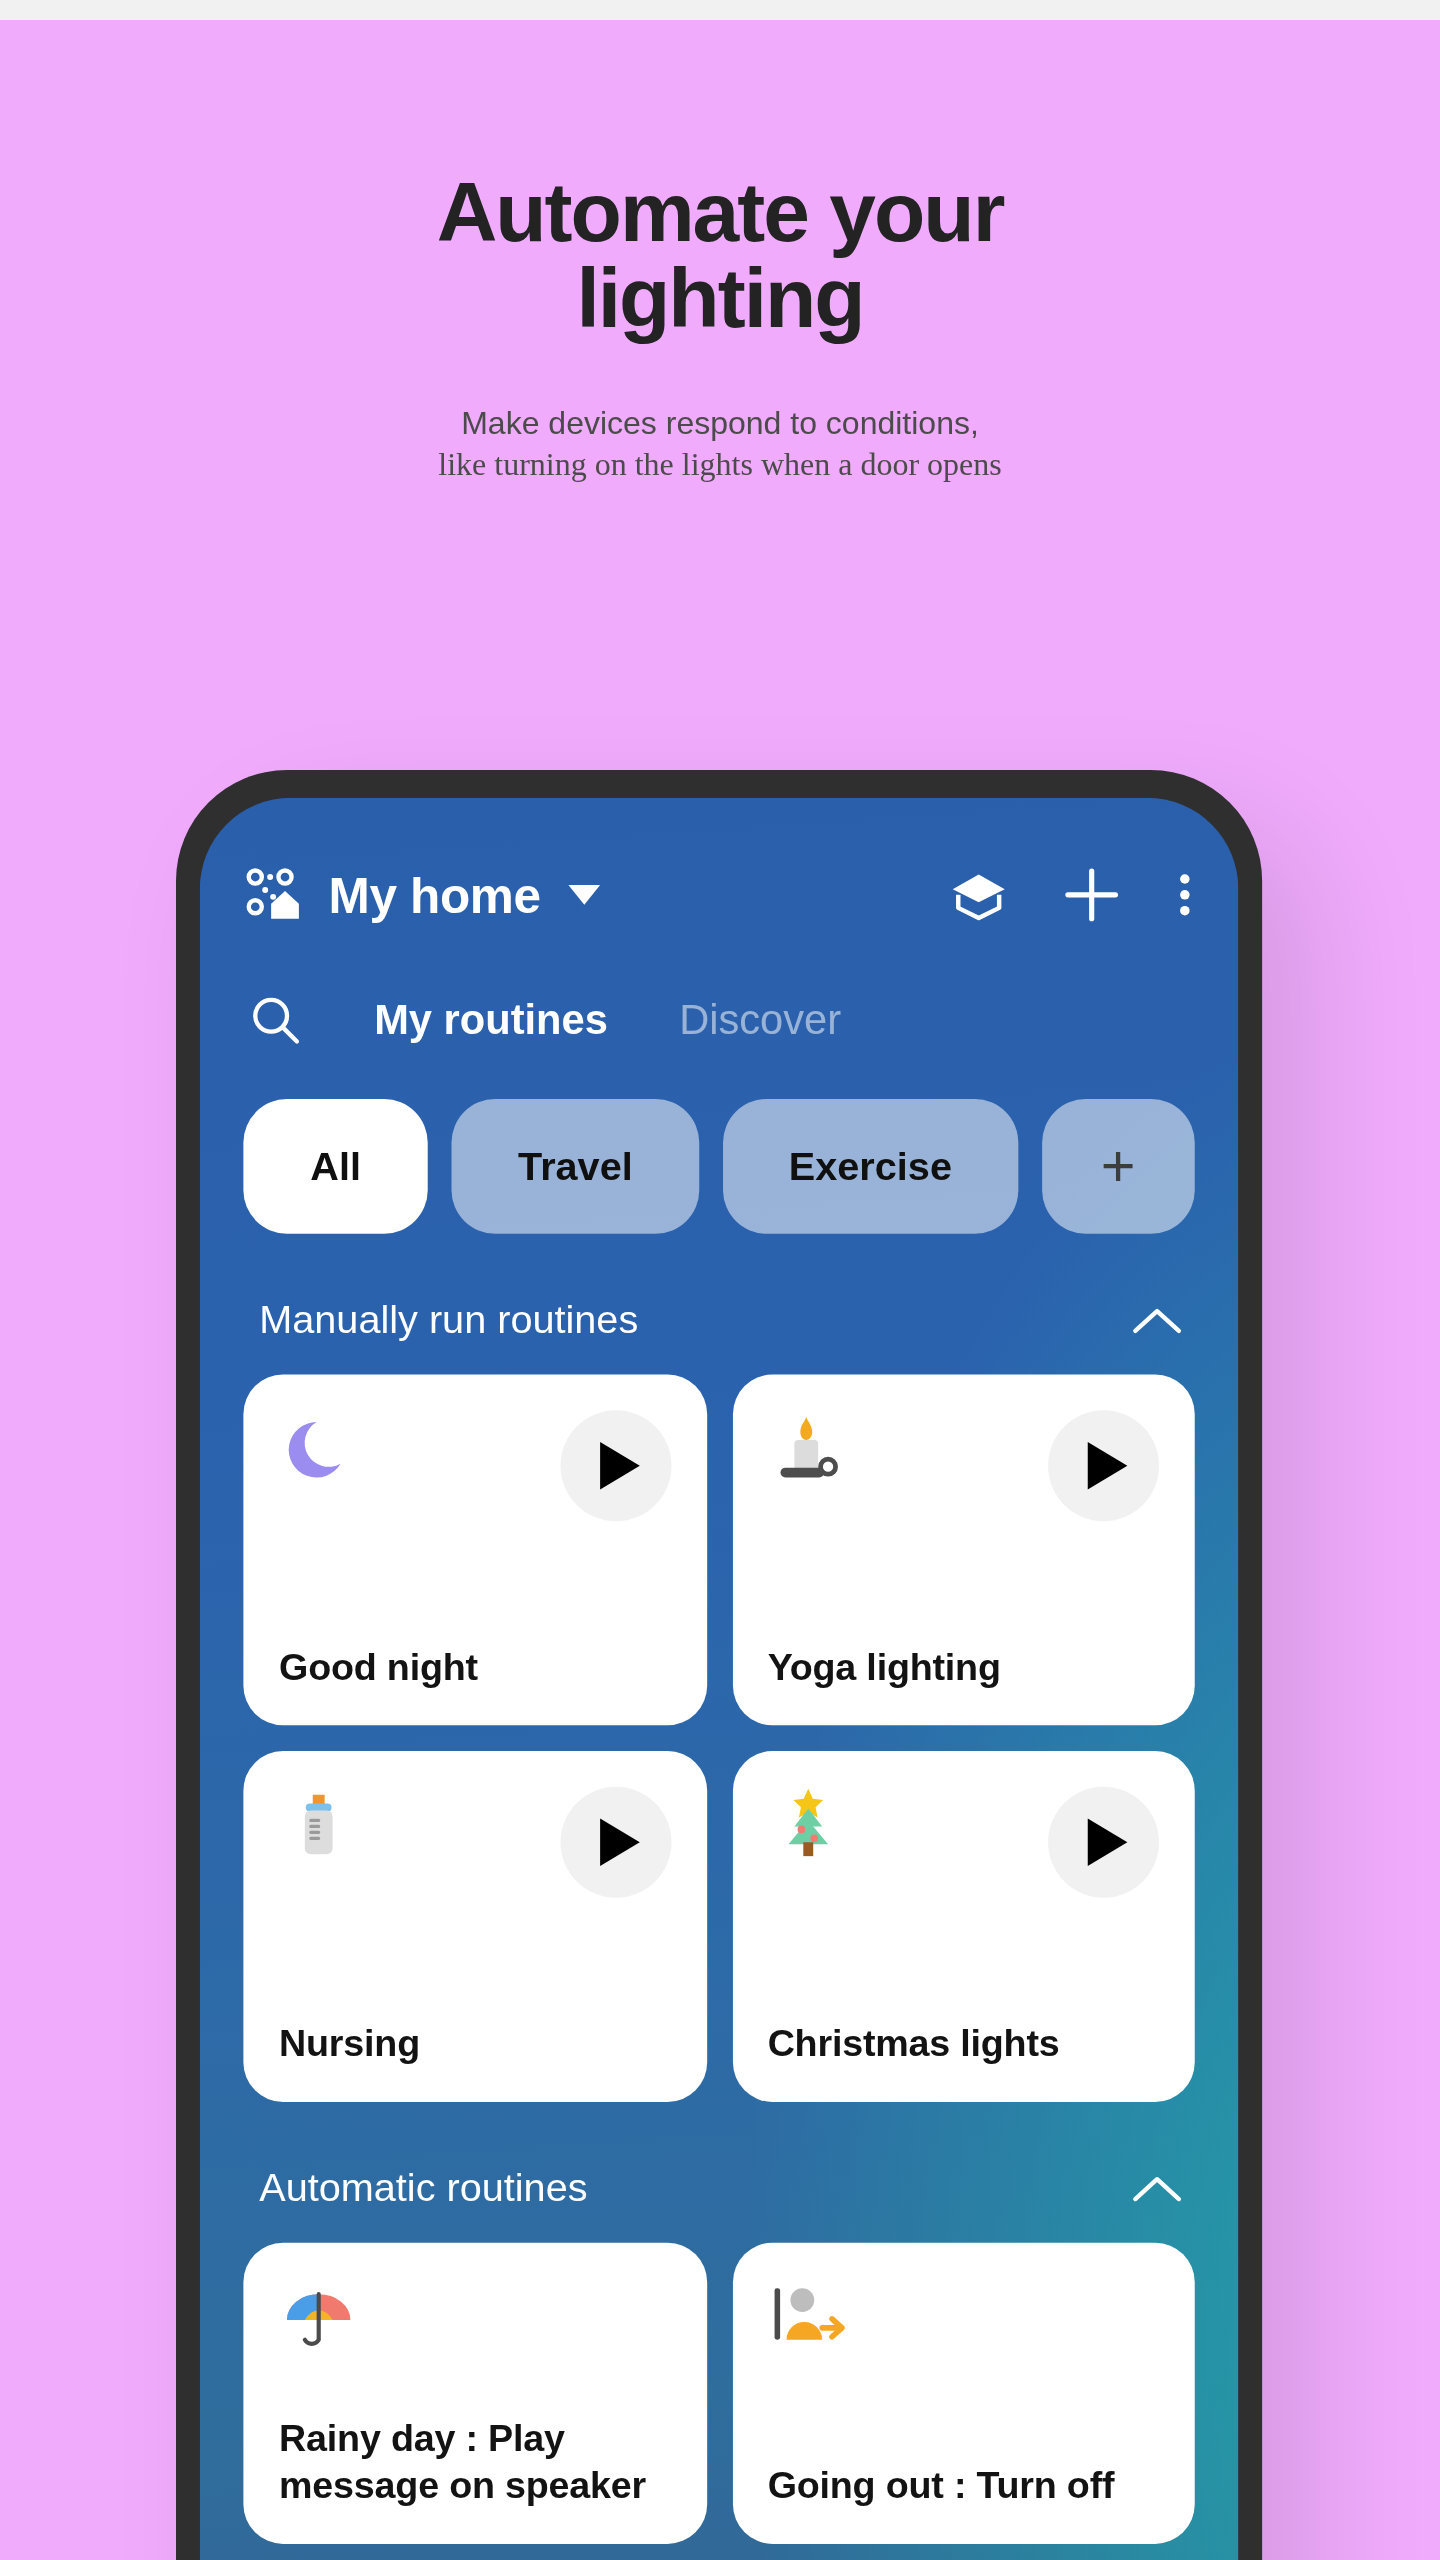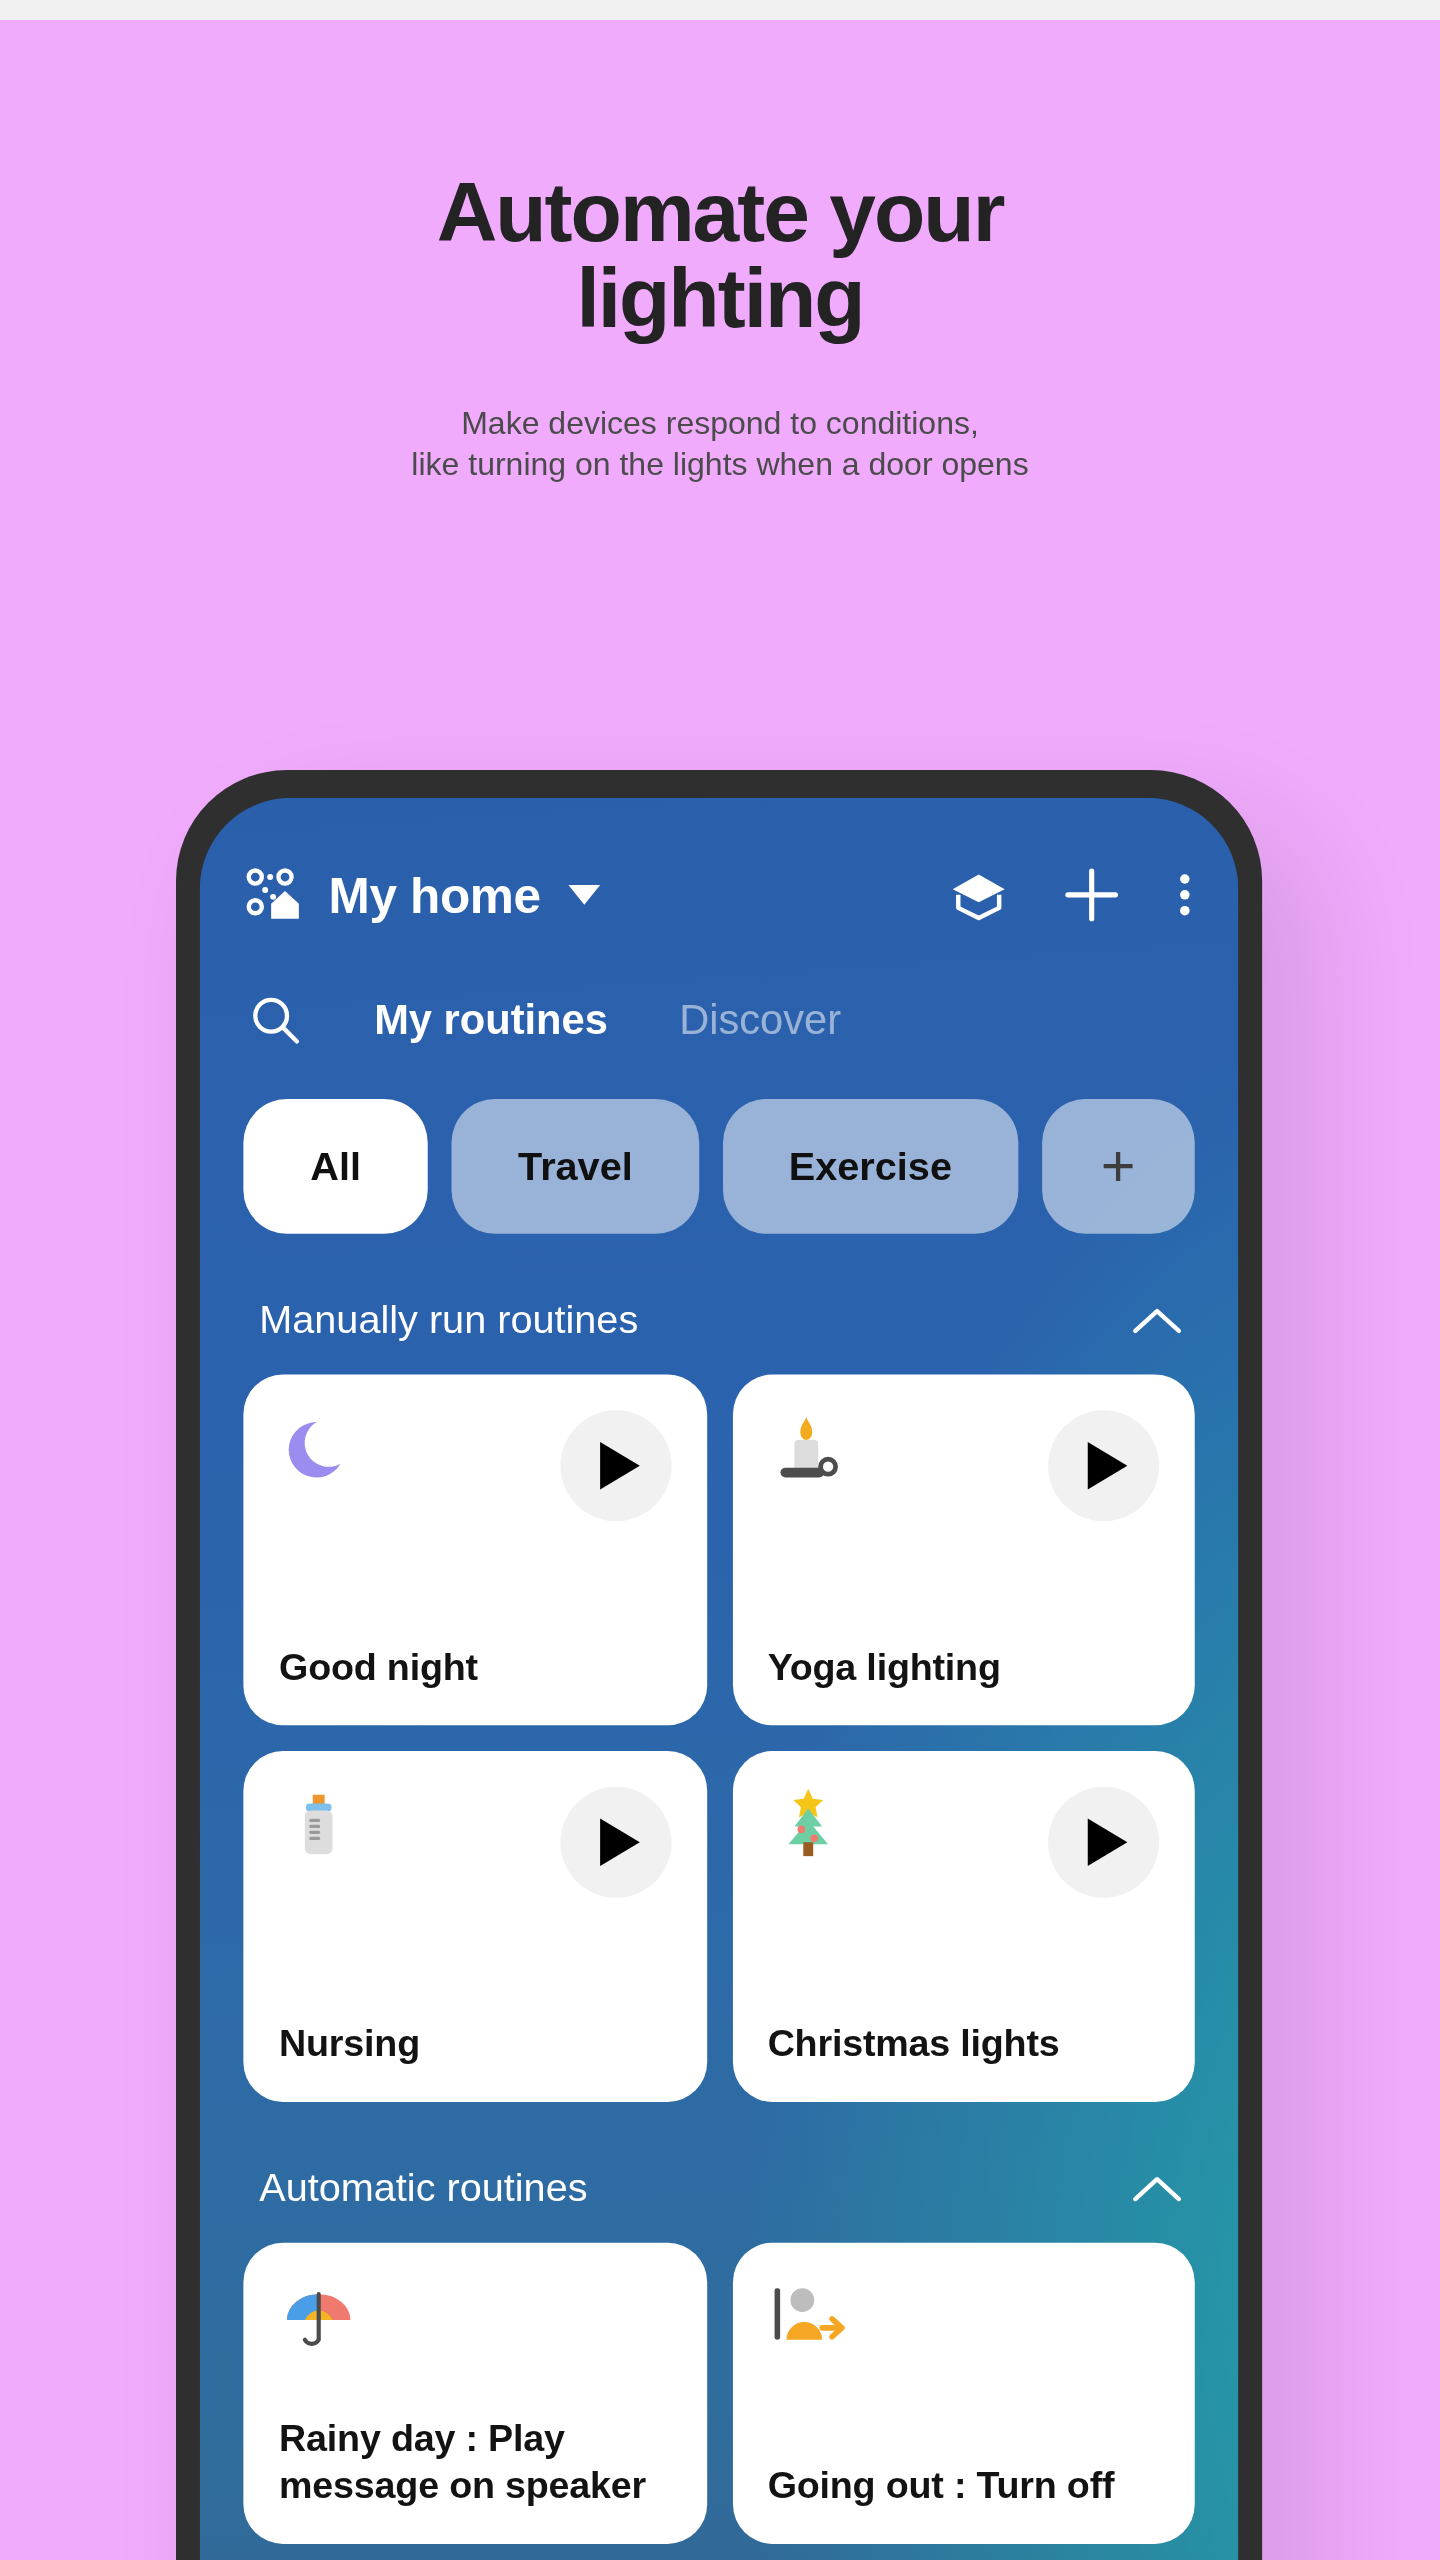--- a/index.html
+++ b/index.html
@@ -34,21 +34,21 @@
     max-width: 900px;
     margin: 0 auto;
   }
   .hero-sub {
     margin-top: 62px;
     font-size: 32px;
     line-height: 1.28;
     color: #4b4b4b;
     font-weight: 400;
   }
-  .hero-sub .l2 { display: block; }
+  .hero-sub .l2 { display: block; font-family: Liberation Serif, serif; }
 
   
   .phone {
     position: absolute;
     left: 176px;
     top: 750px;
     width: 1090px;
     height: 1900px;
   }
   .phone-frame {

